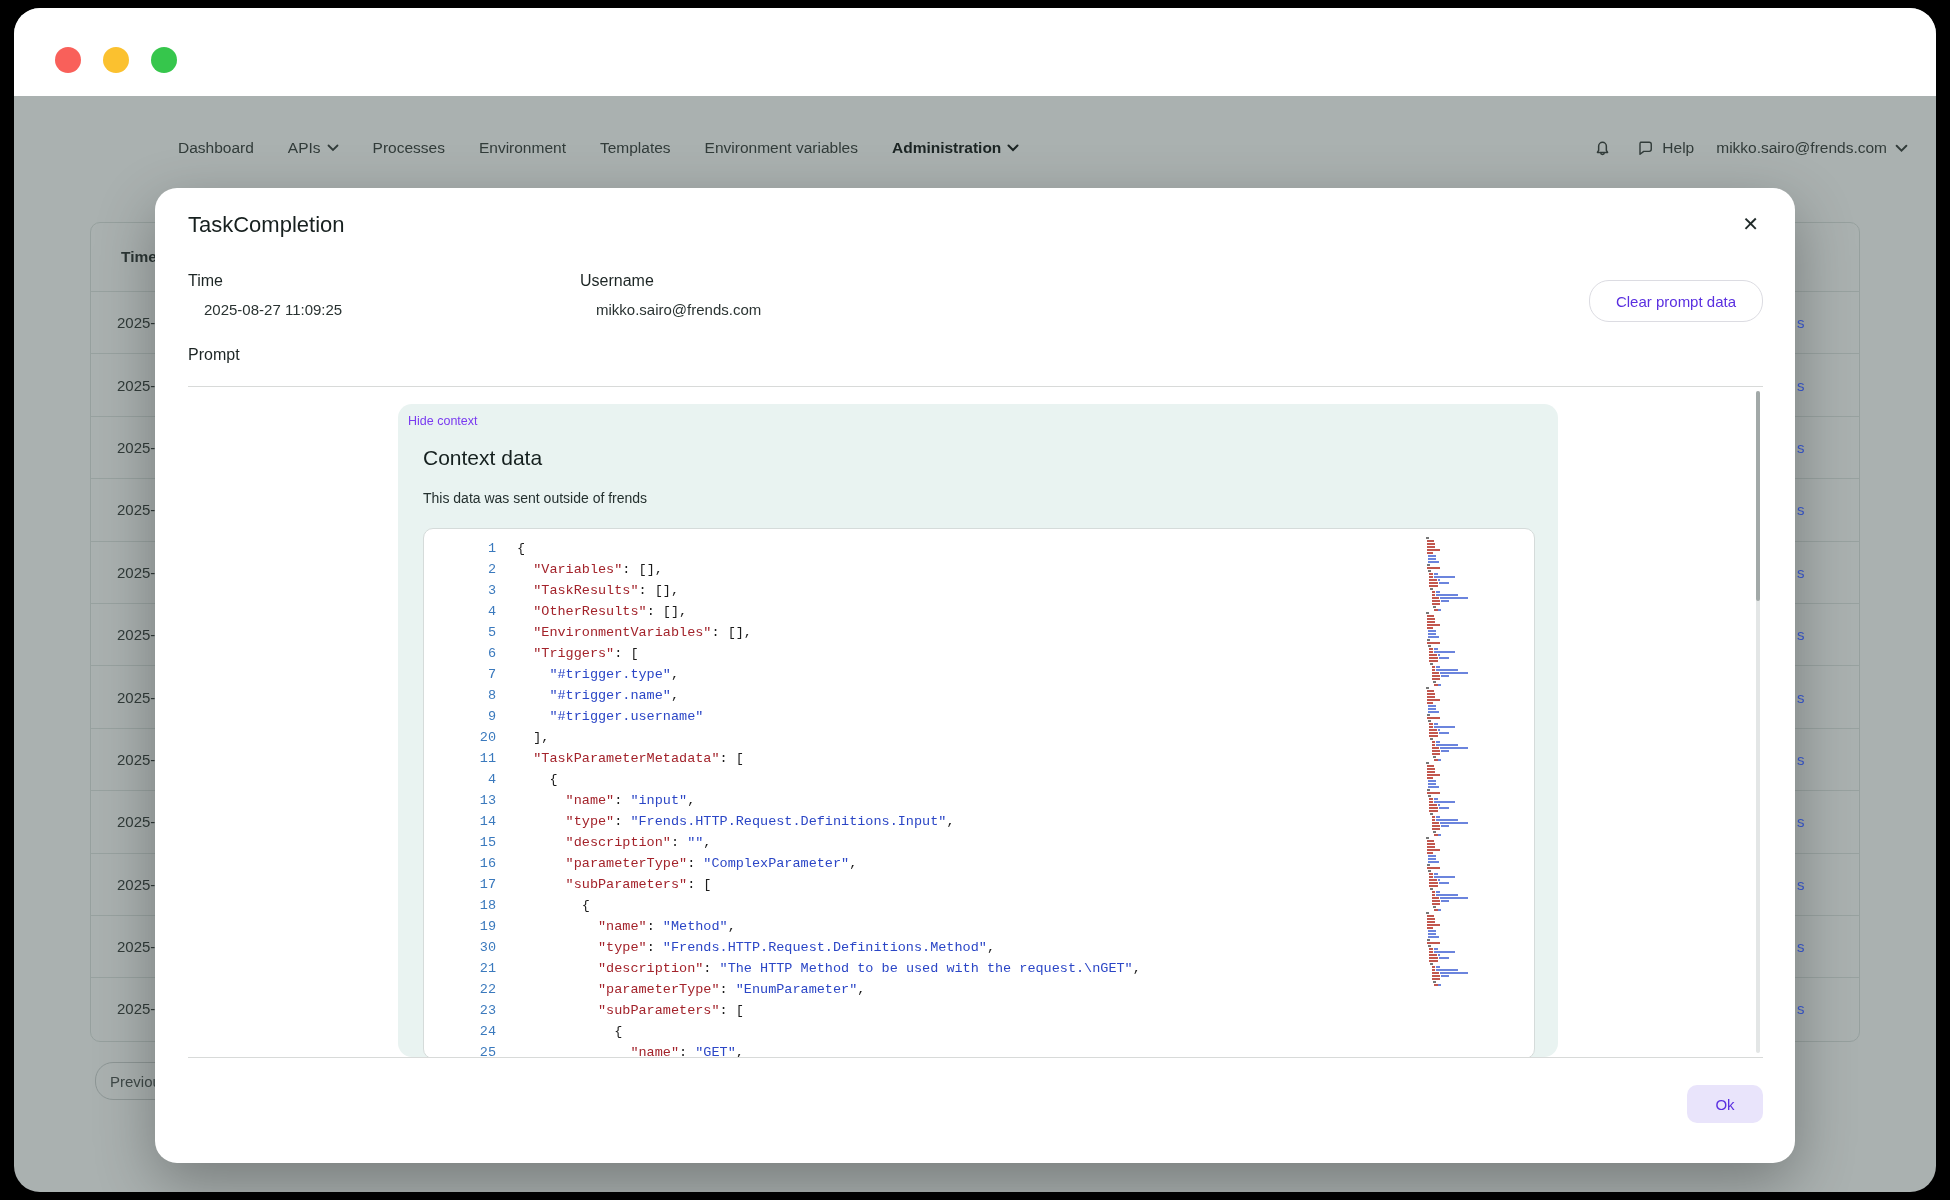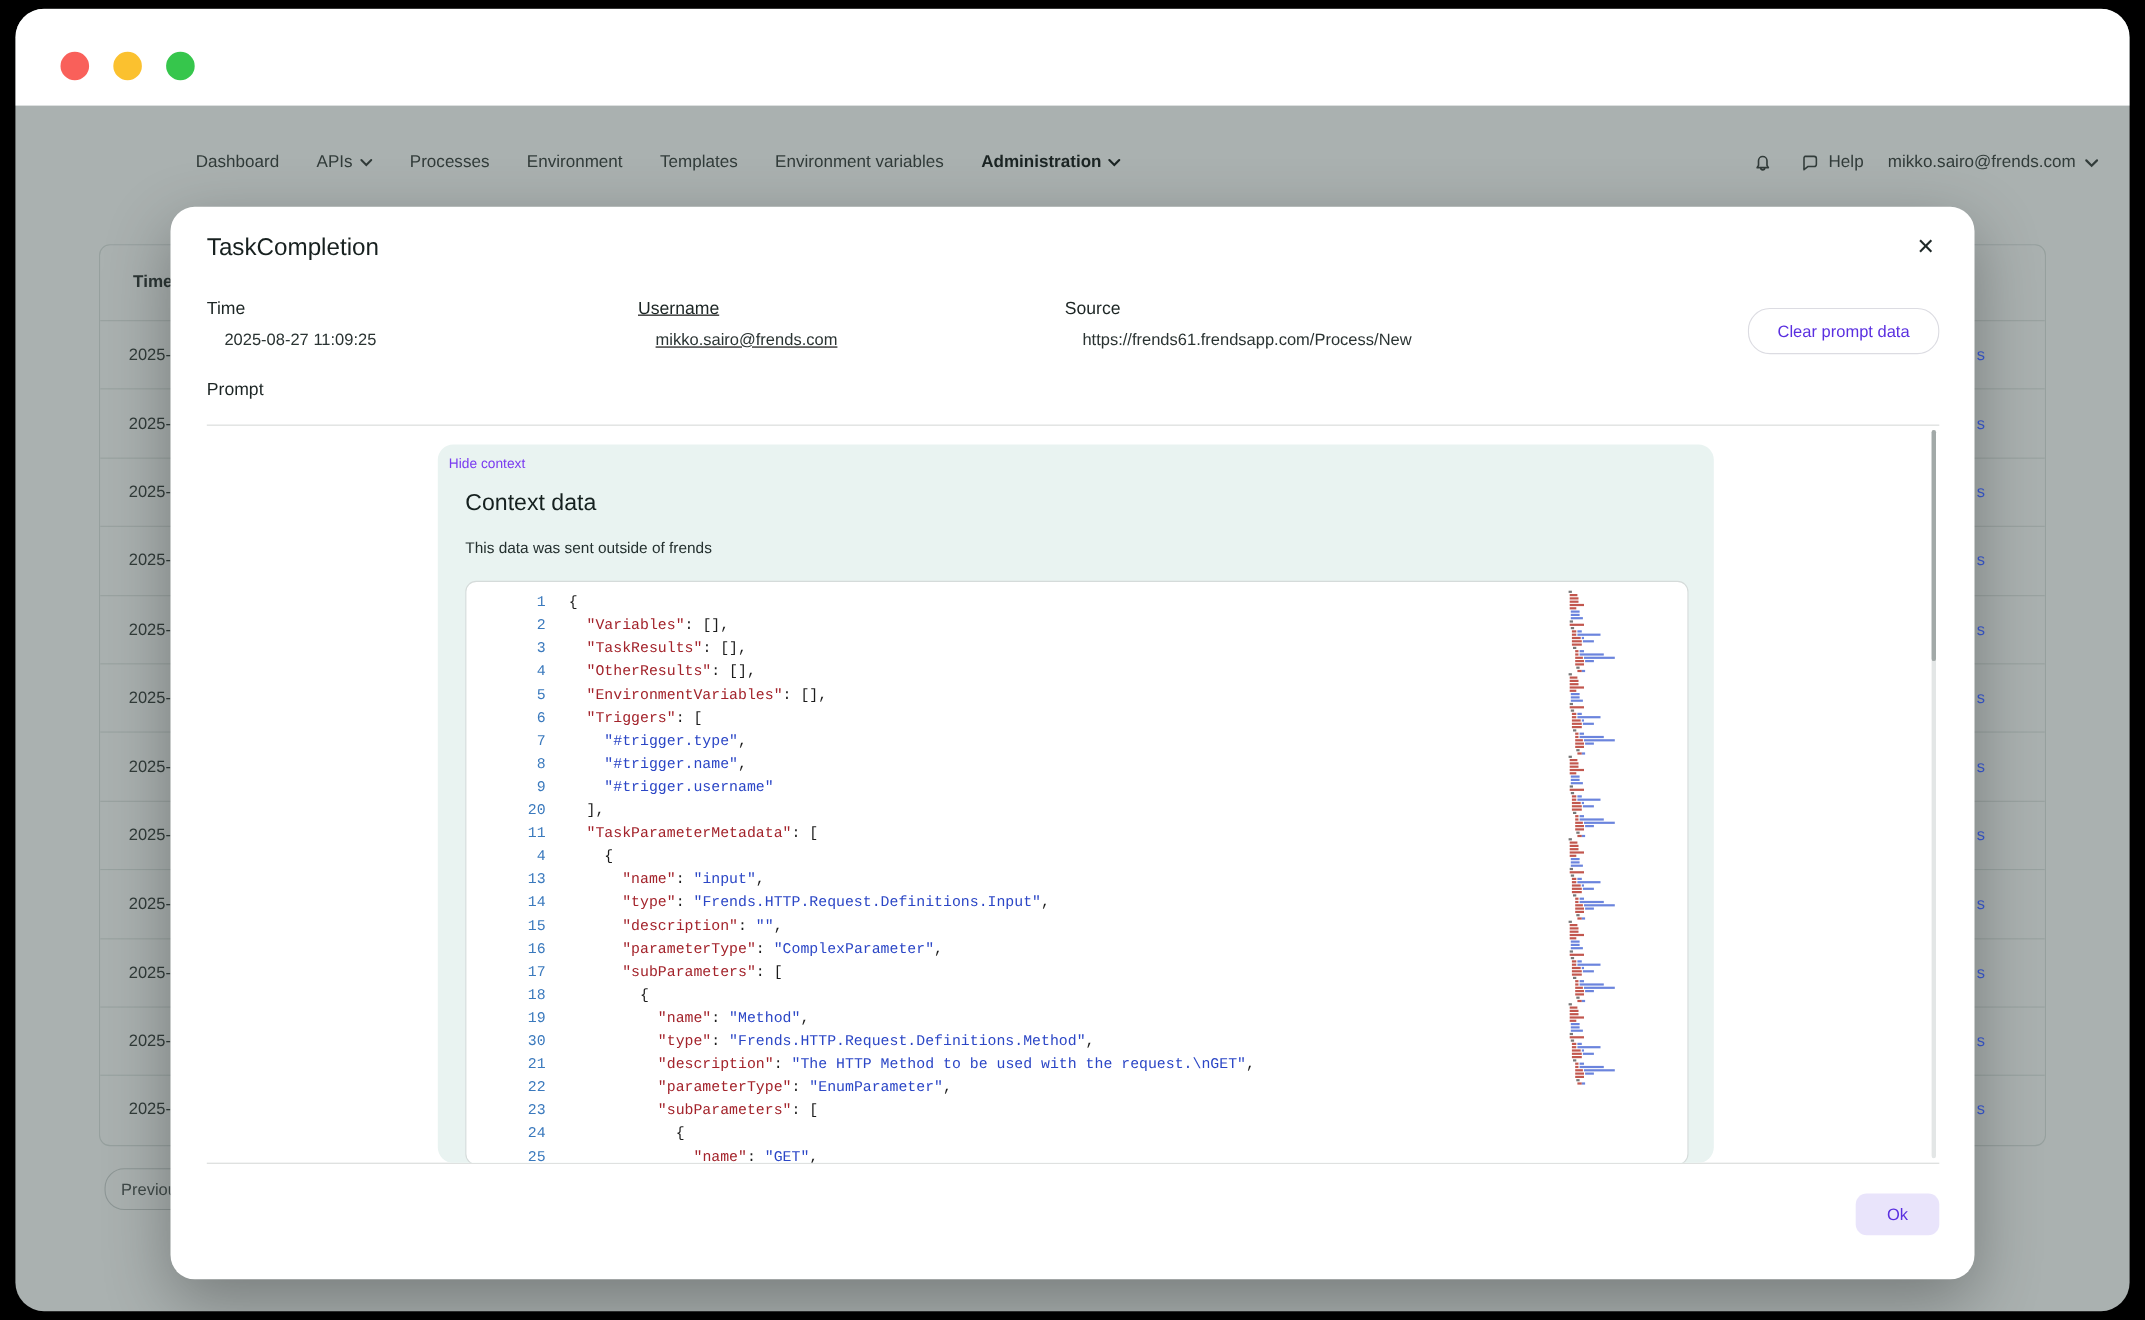--- a/index.html
+++ b/index.html
@@ -35,21 +35,21 @@
            border-radius:18px;display:flex;align-items:center;padding-left:14px;font-size:15px;
            color:#3f4948;overflow:hidden;white-space:nowrap;}
   
   .modal{position:absolute;left:141px;top:180px;width:1640px;height:975px;background:#fff;
          border-radius:22px;box-shadow:0 20px 60px rgba(0,0,0,.30);}
   .mtitle{position:absolute;left:33px;top:24px;font-size:22px;font-weight:500;color:#17201f;}
   .mclose{position:absolute;right:36px;top:24px;font-size:20px;color:#1f2928;cursor:pointer;}
   .field{position:absolute;top:84px;}
   .flabel{font-size:16px;font-weight:500;color:#1c2524;}
   .fvalue{margin-left:16px;margin-top:11px;font-size:15px;color:#2a3332;}
-  .f1{left:33px;} .f2{left:425px;text-decoration:underline;} .f3{left:813px;}
+  .f1{left:33px;} .f2{left:425px;} .f3{left:813px;}
   .clearbtn{position:absolute;right:32px;top:92px;height:40px;padding:0 26px;border:1px solid #dcdce2;
             border-radius:20px;background:#fff;display:flex;align-items:center;font-size:15px;
             color:#5a2fe0;cursor:pointer;}
   .plabel{position:absolute;left:33px;top:158px;font-size:16px;font-weight:500;color:#1c2524;}
   .rule{position:absolute;left:33px;width:1575px;height:1px;background:#d8dad9;}
   .rule.top{top:198px;} .rule.bot{top:869px;}
   .sbtrack{position:absolute;right:35px;top:203px;width:4px;height:662px;background:#e3e6e6;border-radius:2px;}
   .sbthumb{position:absolute;left:0;top:0;width:4px;height:210px;background:#a2a9a8;border-radius:2px;}
   
   .panel{position:absolute;left:243px;top:216px;width:1160px;height:653px;background:#e9f3f1;
@@ -190,24 +190,20 @@
     <div class="mclose">✕</div>
 
     <div class="field f1">
       <div class="flabel">Time</div>
       <div class="fvalue">2025-08-27 11:09:25</div>
     </div>
     <div class="field f2">
       <div class="flabel">Username</div>
       <div class="fvalue">mikko.sairo@frends.com</div>
     </div>
-    <div class="field f3">
-      <div class="flabel">Source</div>
-      <div class="fvalue">https://frends61.frendsapp.com/Process/New</div>
-    </div>
     <div class="clearbtn">
         <span>Clear prompt data</span>
       </div>
 
     <div class="plabel">Prompt</div>
     <div class="rule top"></div>
     <div class="rule bot"></div>
     <div class="sbtrack">
         <div class="sbthumb"></div>
       </div>

